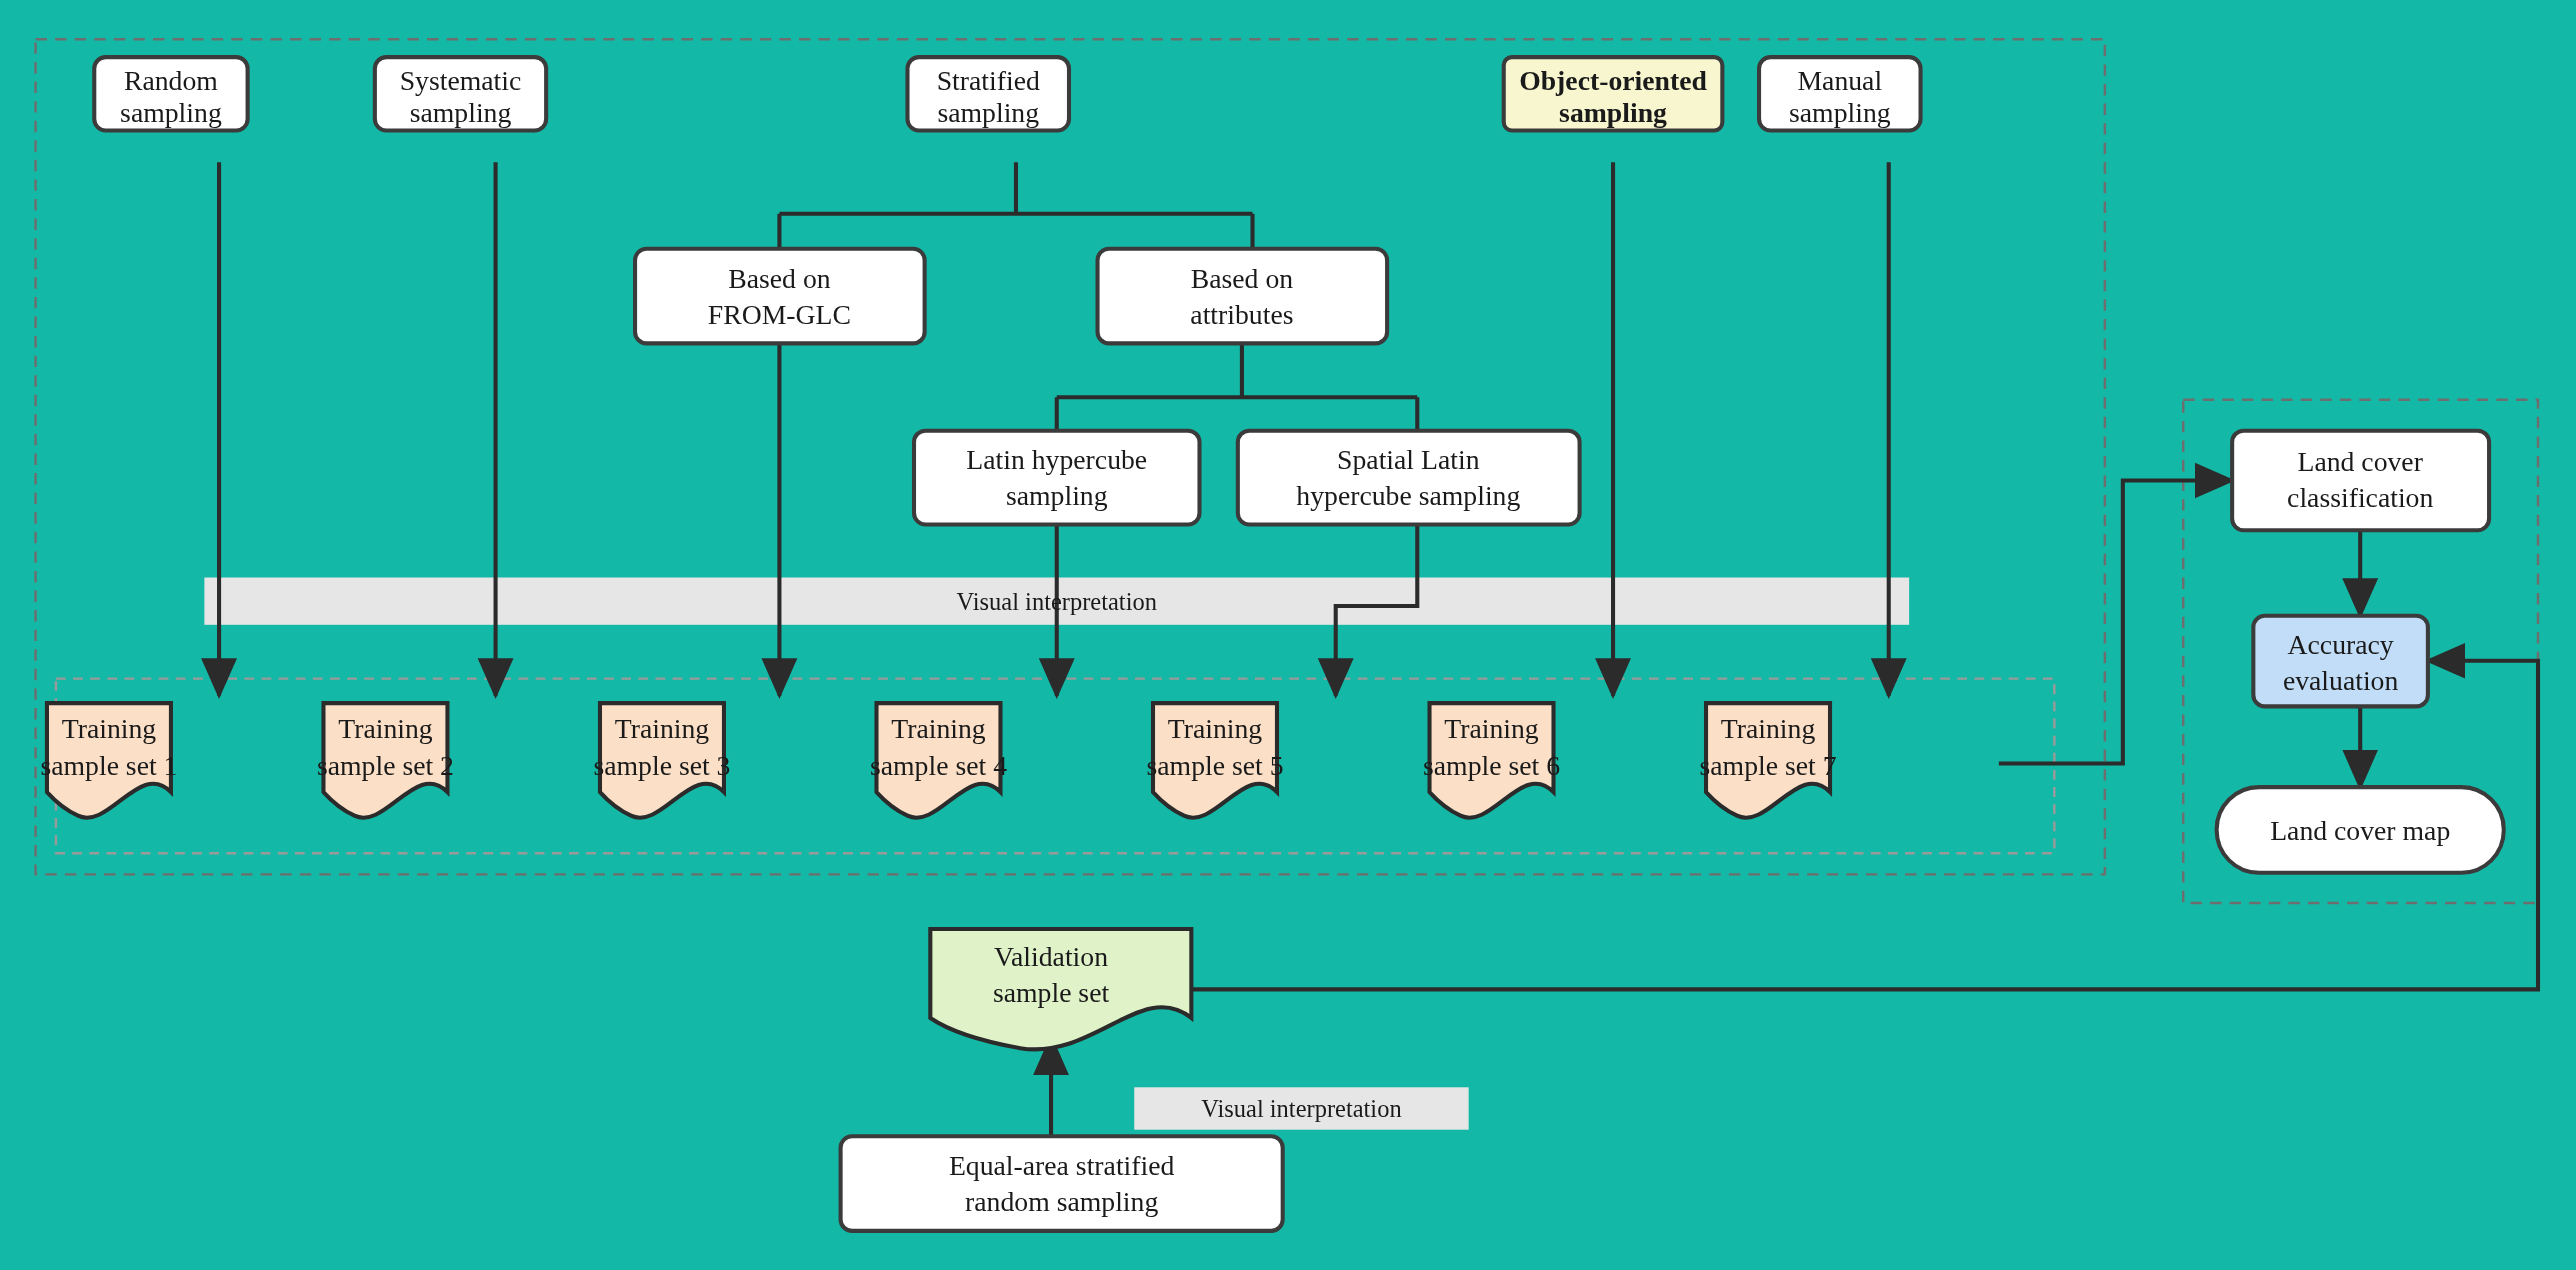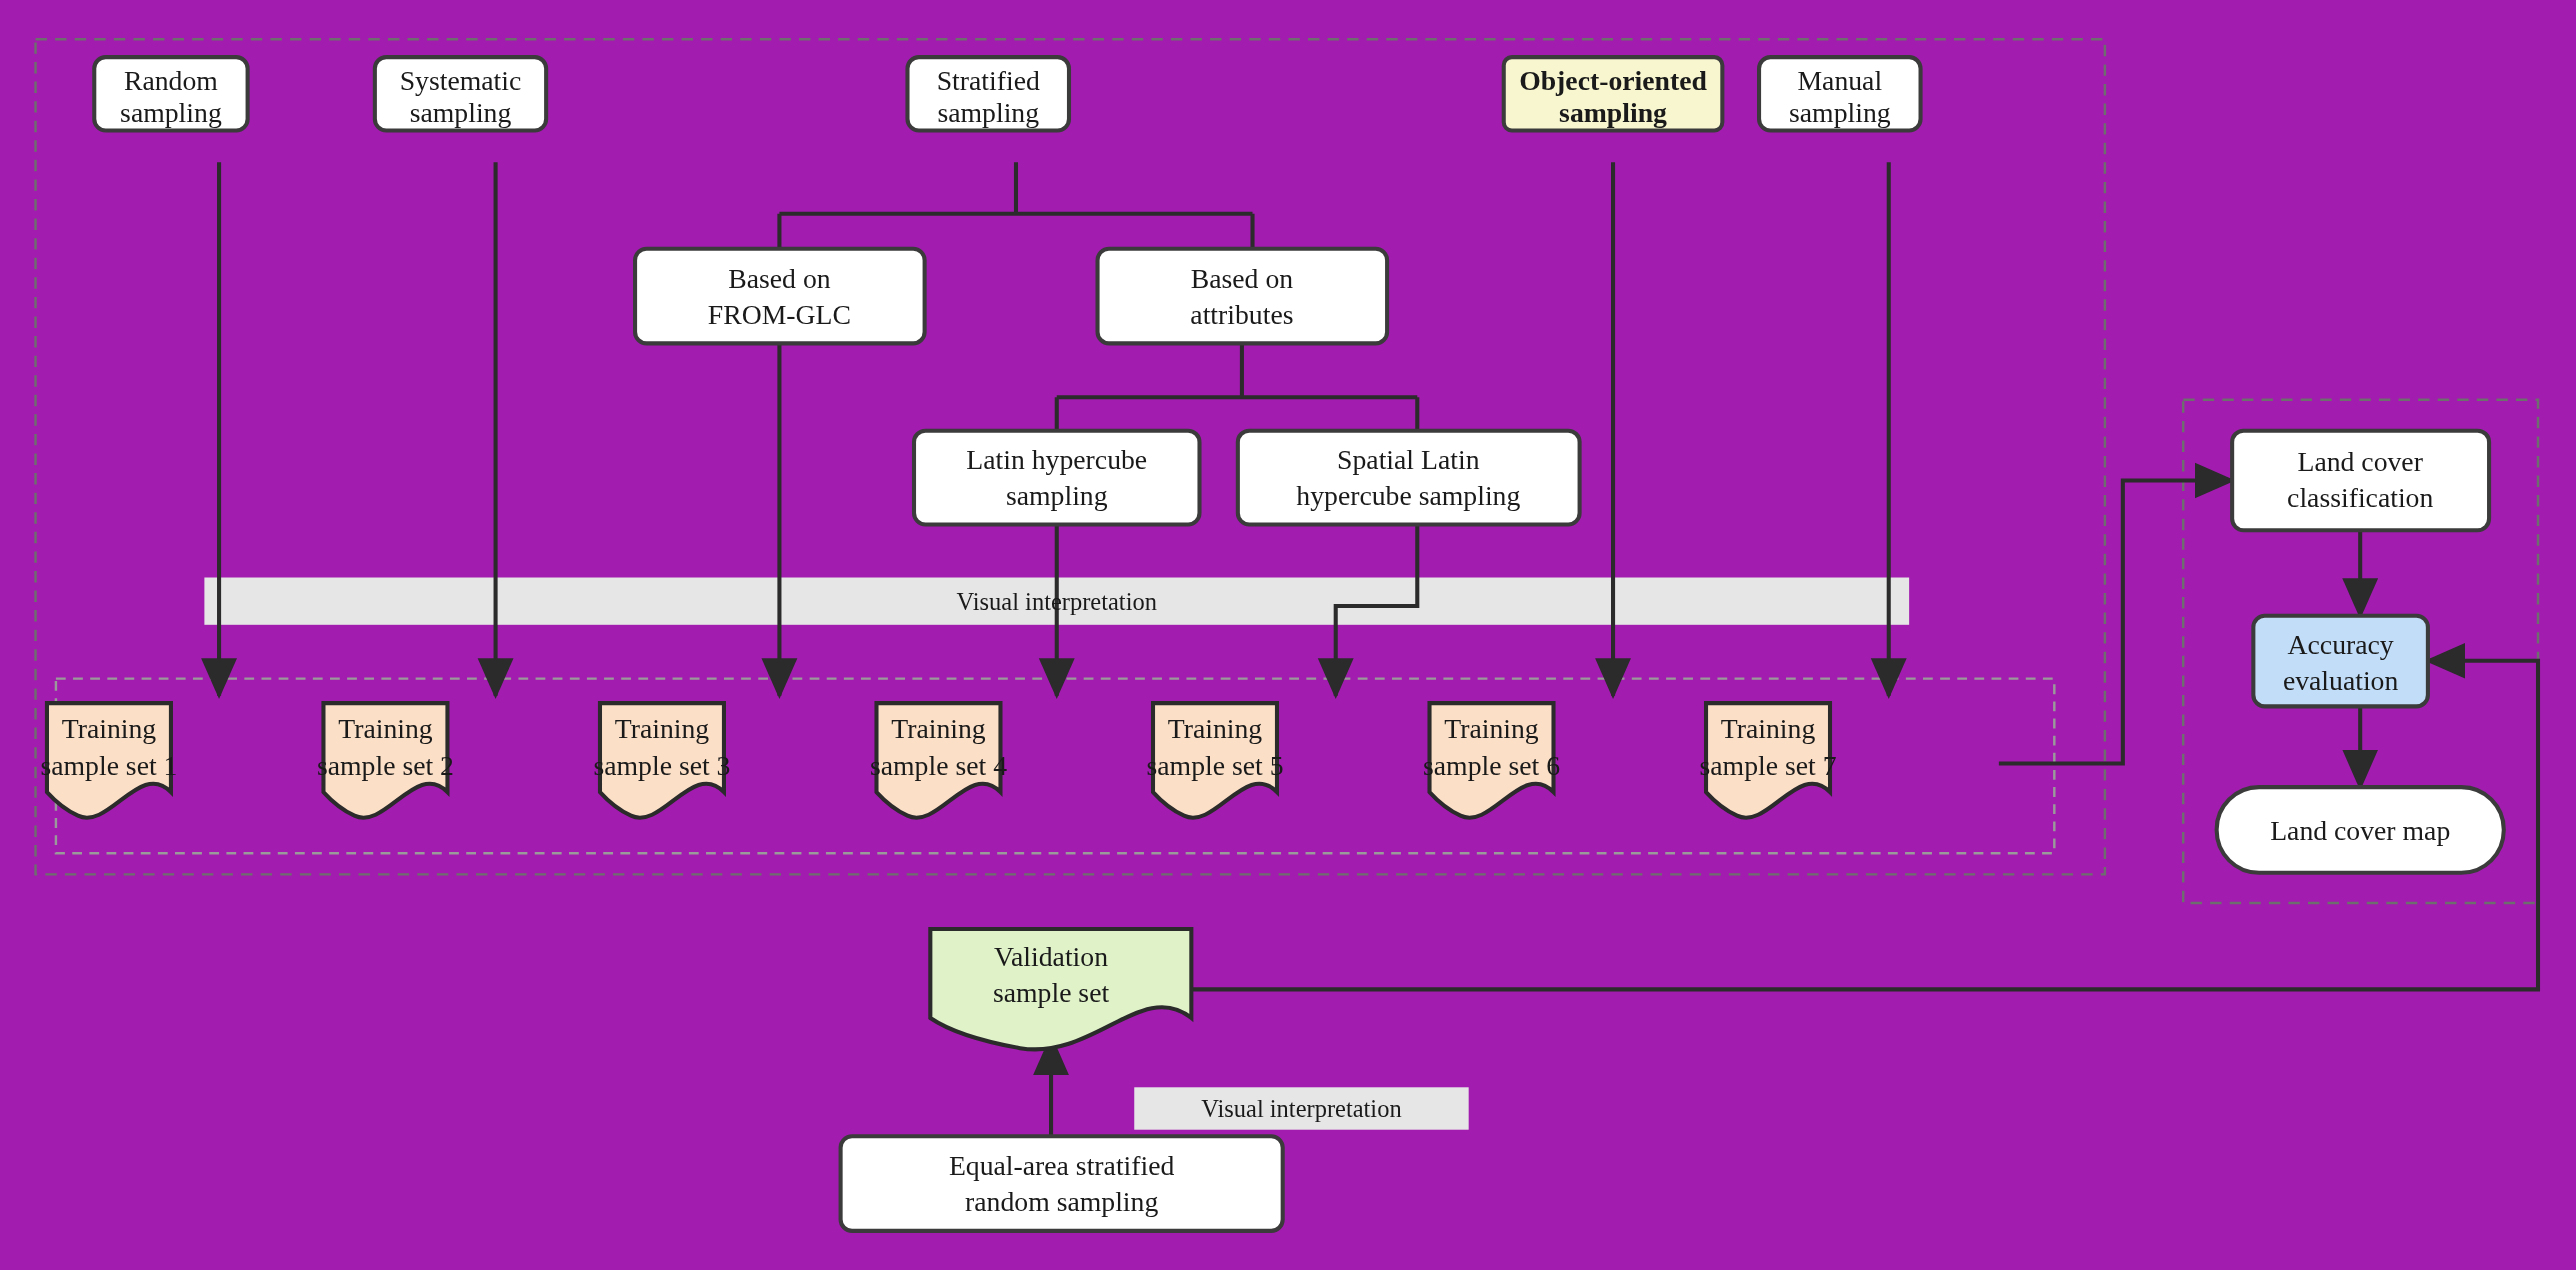--- a/index.html
+++ b/index.html
@@ -1,17 +1,17 @@
 <!DOCTYPE html>
 <html style="font-size:13px"><head>
 <meta charset="utf-8">
 <style>
   html,body{margin:0;padding:0;background:#ffffff;}
   body{font-family:"Liberation Serif", serif;}
-  #stage{position:relative;width:2576px;height:1270px;background:#a21caf;overflow:hidden;}
+  #stage{position:relative;width:2576px;height:1270px;background:#14b8a6;overflow:hidden;}
   svg#flow{position:absolute;left:0;top:0;width:2576px;height:1270px;}
   .node-text{font-family:"Liberation Serif", serif;font-size:34px;fill:#1a1a1a;}
   .node-text-bold{font-family:"Liberation Serif", serif;font-size:34px;fill:#1a1a1a;font-weight:bold;}
   .band-text{font-family:"Liberation Serif", serif;font-size:30px;fill:#1a1a1a;}
   .box-stroke{fill:#ffffff;stroke:#3b3b3b;stroke-width:5;}
   .box-yellow{fill:#f7f6cf;stroke:#3b3b3b;stroke-width:5;}
   .box-blue{fill:#c2ddf7;stroke:#3b3b3b;stroke-width:5;}
   .doc-orange{fill:#fbdfc6;stroke:#2b2b2b;stroke-width:5;}
   .doc-green{fill:#dff2c8;stroke:#2b2b2b;stroke-width:5;}
   .conn{fill:none;stroke:#2b2b2b;stroke-width:5;}

